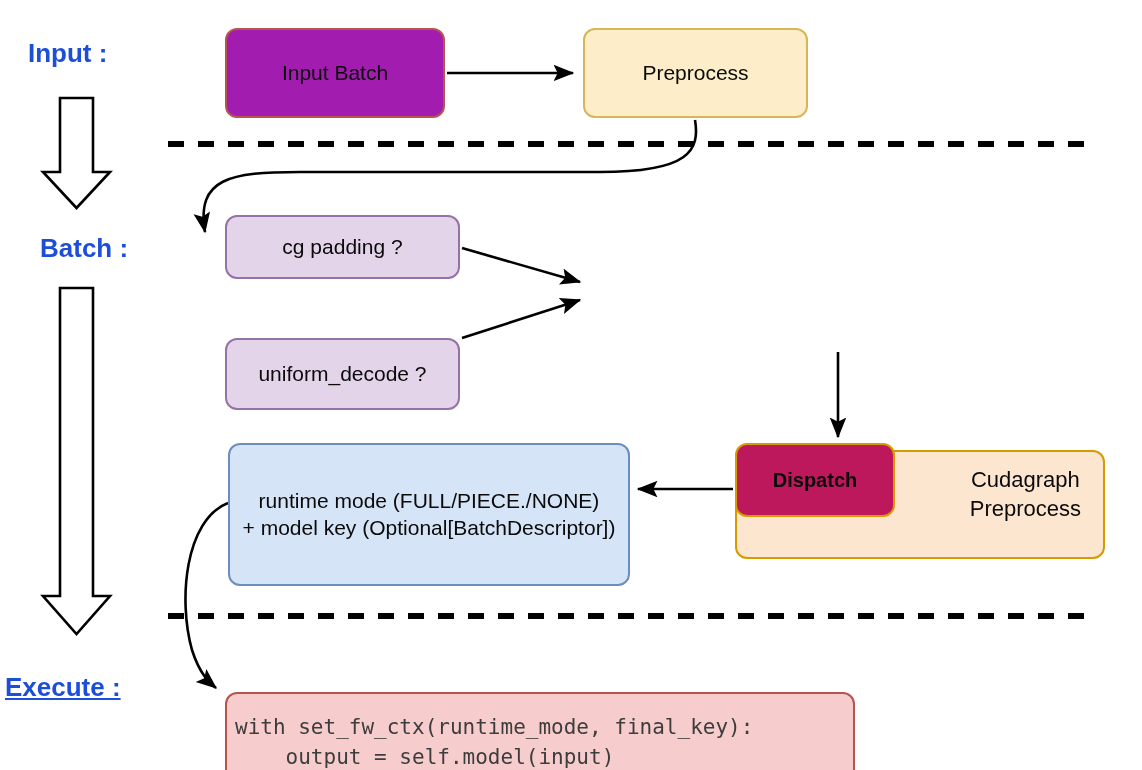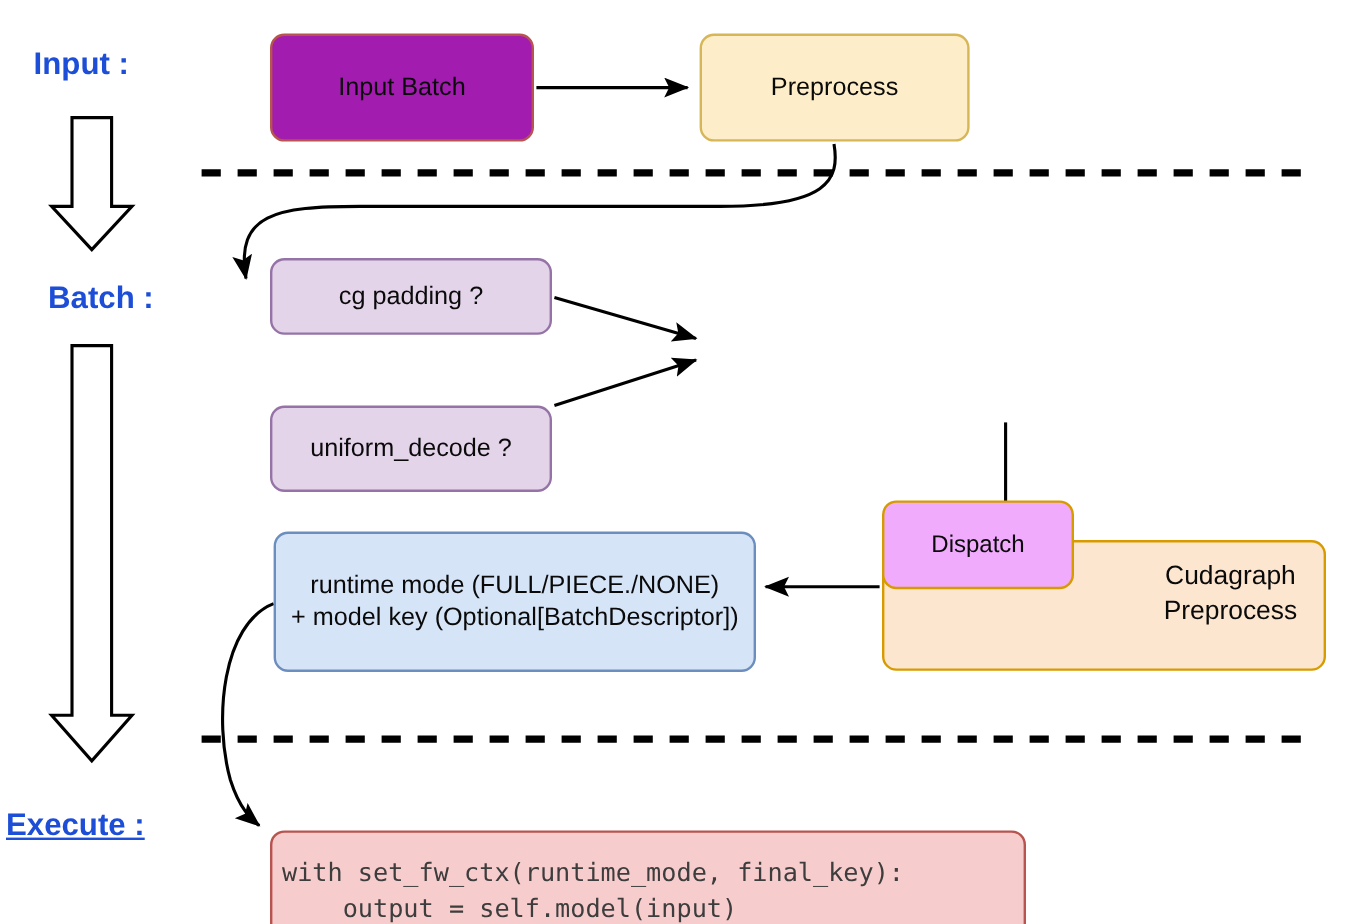--- a/index.html
+++ b/index.html
@@ -15,27 +15,27 @@
   .node-input-batch{left:225px;top:28px;width:220px;height:90px;
         background:#a21caf;border-color:#b85450;}
   .node-preprocess{left:583px;top:28px;width:225px;height:90px;
         background:#fdeec9;border-color:#d6b656;}
   .node-cg-padding{left:225px;top:215px;width:235px;height:64px;
         background:#e3d4ea;border-color:#9673a6;}
   .node-uniform-decode{left:225px;top:298px;width:235px;height:72px;
         background:#e3d4ea;border-color:#9673a6;margin-top:40px;}
   .node-init-key{left:590px;top:222px;width:515px;height:128px;
         background:#d5e8d4;border-color:#82b366;padding:0 14px;}
-  .node-runtime-mode{left:228px;top:443px;width:402px;height:117px;
+  .node-runtime-mode{left:228px;top:443px;width:402px;height:143px;
         background:#d6e4f7;border-color:#6c8ebf;padding:0 10px;}
   .node-dispatcher-outer{left:735px;top:450px;width:370px;height:109px;
         background:#fde6d0;border-color:#d79b00;align-items:flex-start;
         justify-content:flex-end;padding:14px 22px 0 0;z-index:1;}
-  .node-dispatch-inner{left:735px;top:417px;width:160px;height:74px;
-        background:#f0abfc;border-color:#d79b00;z-index:2;font-size:20px;}
+  .node-dispatch-inner{left:735px;top:443px;width:160px;height:74px;
+        background:#be185d;border-color:#d79b00;z-index:2;font-size:20px;font-weight:bold;}
   .node-code{left:225px;top:692px;width:630px;height:100px;
         background:#f7cccc;border-color:#b85450;justify-content:flex-start;
         align-items:center;padding-left:8px;}
   .code-text{font-family:"DejaVu Sans Mono","Liberation Mono",monospace;
         font-size:21px;line-height:1.45;white-space:pre;text-align:left;color:#3d3d3d;}
   .label-input{left:28px;top:38px;}
   .label-plan{left:40px;top:233px;}
   .label-execute{left:5px;top:672px;text-decoration:underline;}
   .dispatcher-title{font-size:22px;line-height:1.3;}
 </style>

